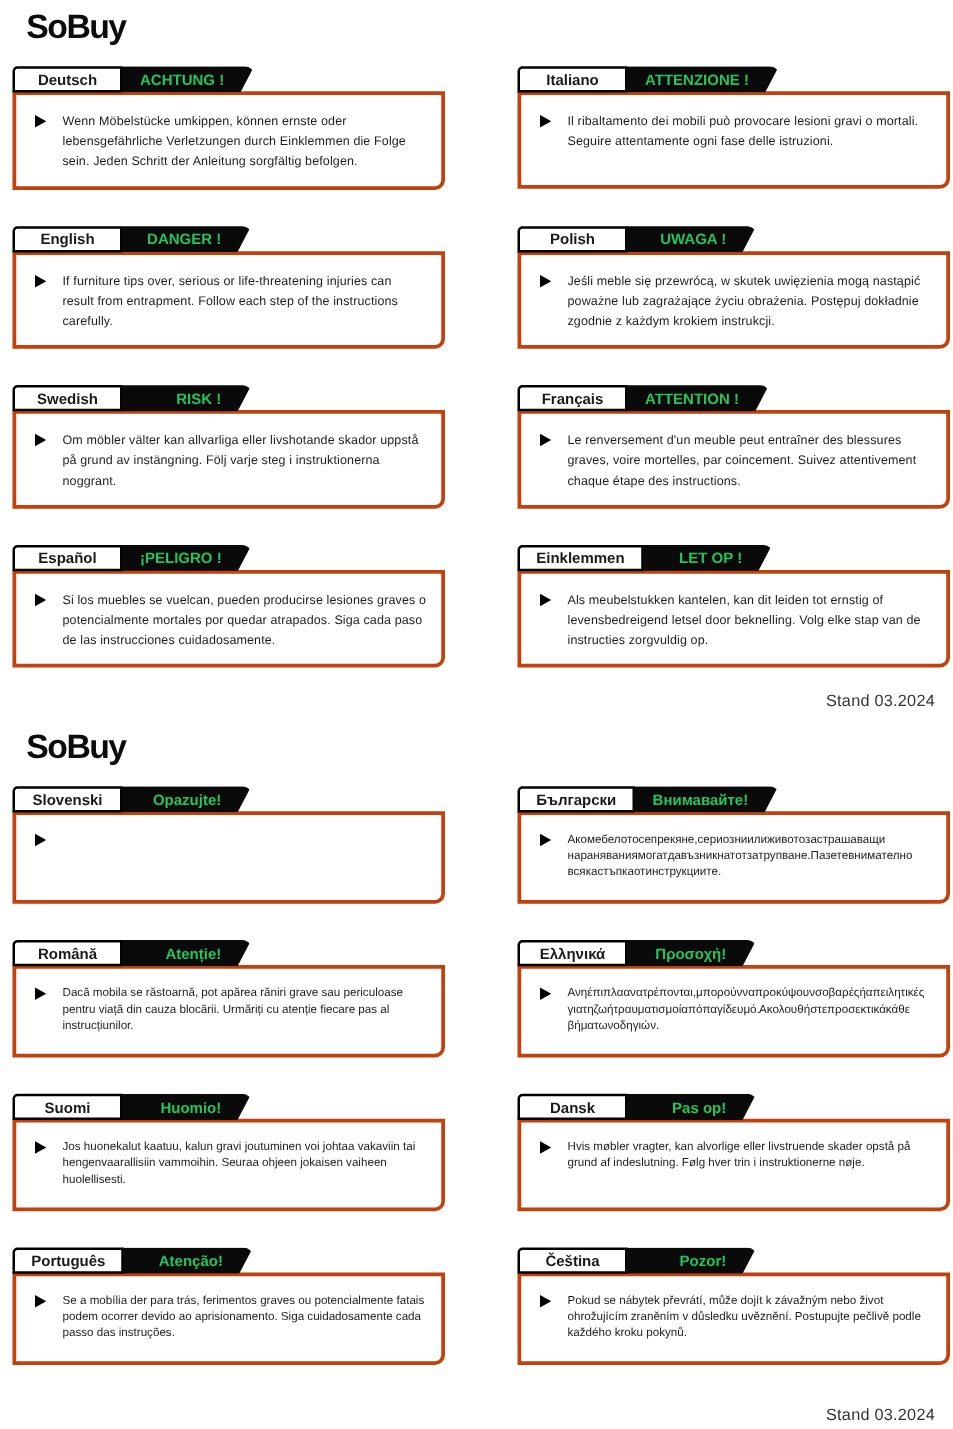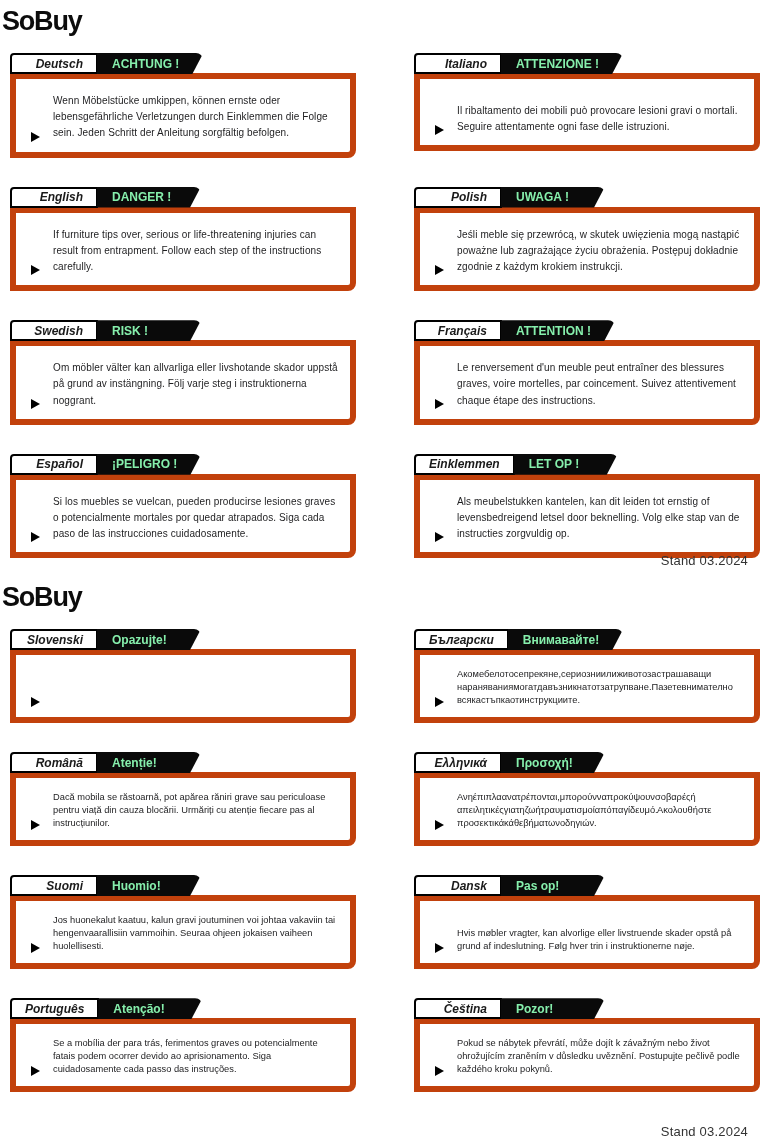--- a/index.html
+++ b/index.html
@@ -7,49 +7,49 @@
   body {
     width:762px; height:1143px;
     font-family:"Liberation Sans", sans-serif;
     color:#1a1a1a; overflow:hidden; position:relative;
   }
   .page { position:relative; }
   .page-1 { height:572px; padding-top:6px; }
   .page-2 { height:571px; padding-top:10px; }
   .logo {
     font-size:27px; font-weight:bold; letter-spacing:-1.2px;
-    margin-left:2px; color:#0c0c0c;
+    margin-left:21px; color:#0c0c0c;
   }
   .grid {
     display:grid; grid-template-columns:346px 346px;
     column-gap:58px; row-gap:29px;
     padding:0 2px 0 10px; margin-top:16px;
   }
   .block { position:relative; }
   .tabs { display:flex; align-items:stretch; height:21px; position:relative; z-index:2; }
   .lang-tab {
     background:#ffffff; border:2px solid #000;
     border-radius:4px 0 0 0;
+    display:flex; align-items:center; justify-content:center;
+    padding:0 13px; min-width:88px;
+    font-weight:bold; font-size:12px; white-space:nowrap;
+  }
+  .warn-tab {
+    background:#0a0a0a; color:#22c55e;
     display:flex; align-items:center; justify-content:flex-end;
-    padding:0 13px; min-width:88px;
-    font-weight:bold; font-size:12px; white-space:nowrap;font-style:italic;
-  }
-  .warn-tab {
-    background:#0a0a0a; color:#86efac;
-    display:flex; align-items:center; justify-content:flex-start;
     padding:0 24px 0 15px; min-width:104px; margin-left:-1px;
     font-weight:bold; font-size:12px; white-space:nowrap;
     border-radius:0 7px 0 0;
     clip-path:polygon(0 0, 100% 0, calc(100% - 11px) 100%, 0 100%);
   }
   .box {
-    border:6px solid #c2410c; border-radius:0 0 8px 0;
+    border:3px solid #c2410c; border-radius:0 0 8px 0;
     margin-top:-1px; min-height:78px;
     padding:14px 12px 10px 15px;
-    display:flex; align-items:flex-end; gap:13px;
+    display:flex; align-items:flex-start; gap:13px;
     background:#fff;
   }
   .page-2 .box { min-height:74px; padding-top:13px; }
   .tri {
     width:0; height:0; flex:none; margin-top:2px;
     border-left:9px solid #000;
     border-top:5.5px solid transparent;
     border-bottom:5.5px solid transparent;
   }
   .txt { font-size:10px; line-height:1.62; letter-spacing:0.1px; color:#1d1d1f; }

